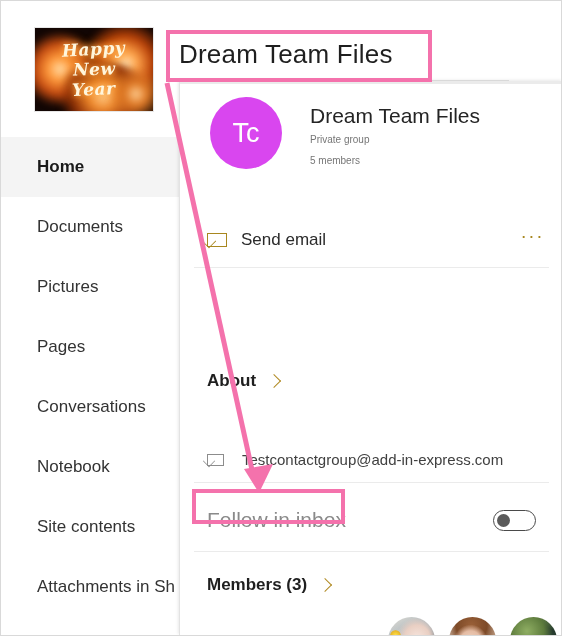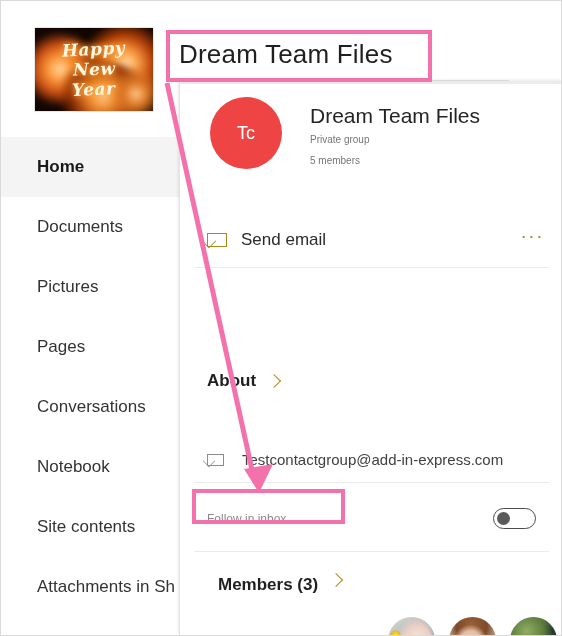--- a/index.html
+++ b/index.html
@@ -124,26 +124,26 @@
     left: 0; top: 16px;
     width: 100%;
     display: flex;
     align-items: flex-start;
     padding-left: 30px;
     box-sizing: border-box;
   }
   #group-avatar {
     width: 72px; height: 72px;
     border-radius: 50%;
-    background: #ef4444;
+    background: #d946ef;
     color: #ffffff;
     display: flex;
     align-items: center;
     justify-content: center;
-    font-size: 18px;
+    font-size: 27px;
     font-weight: 300;
     flex: none;
   }
   #group-meta {
     margin-left: 28px;
     padding-top: 6px;
   }
   #group-title {
     font-size: 21px;
     color: #242424;
@@ -250,21 +250,21 @@
   }
 
   #follow-row {
     position: absolute;
     left: 27px; top: 427px;
     width: 329px;
     display: flex;
     align-items: center;
   }
   #follow-label {
-    font-size: 12px;
+    font-size: 21px;
     color: #8a8a8a;
   }
   #follow-toggle {
     margin-left: auto;
     width: 43px; height: 21px;
     border: 1.5px solid #4a4a4a;
     border-radius: 11px;
     position: relative;
     background: #ffffff;
     box-sizing: border-box;
@@ -274,21 +274,21 @@
     left: 3px; top: 3px;
     width: 13px; height: 13px;
     border-radius: 50%;
     background: #5a5a5a;
   }
 
   #members-row {
     position: absolute;
     left: 27px; top: 494px;
     display: flex;
-    margin-left: 11px;
+    align-items: center;
   }
   #members-label {
     font-size: 17px;
     font-weight: bold;
     color: #1f1f1f;
   }
 
   #members-avatars {
     position: absolute;
     left: 208px; top: 536px;

